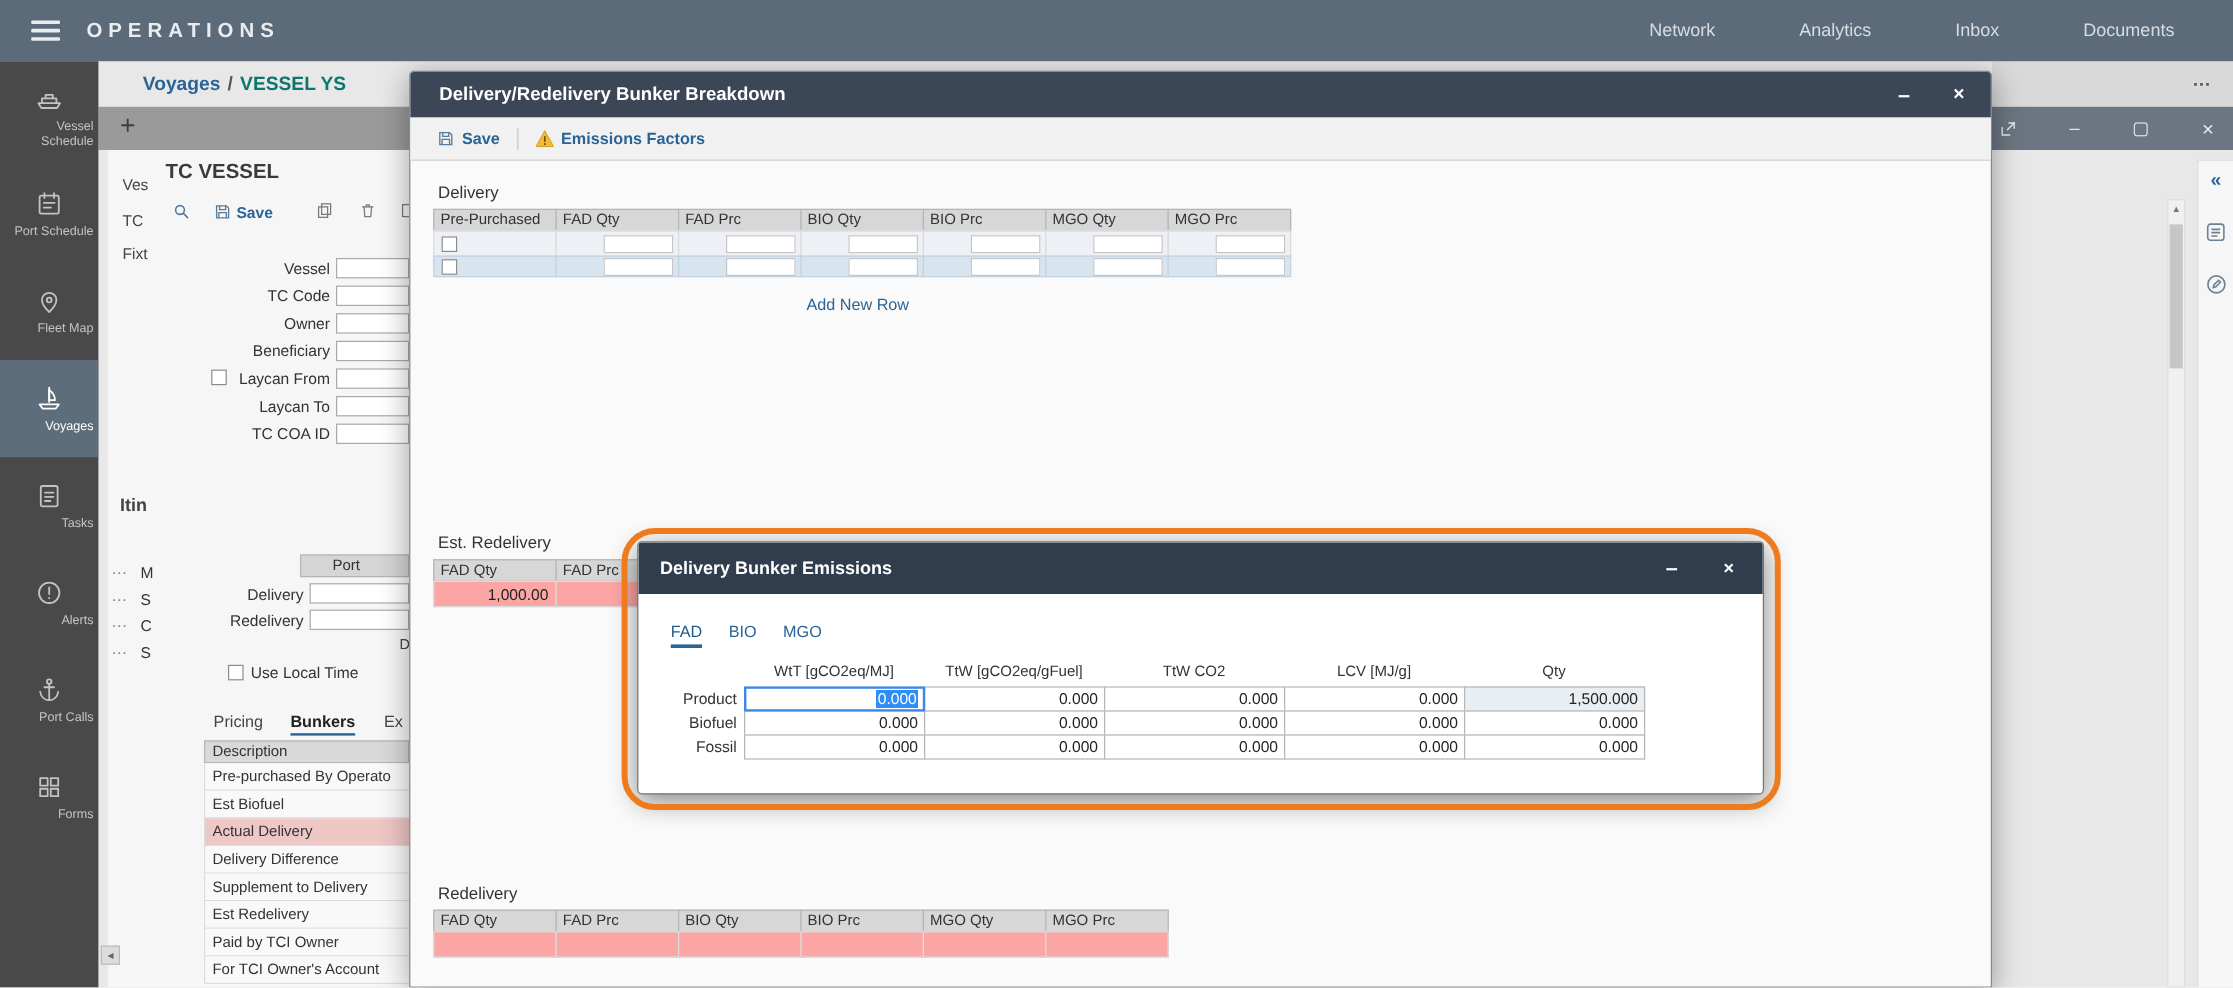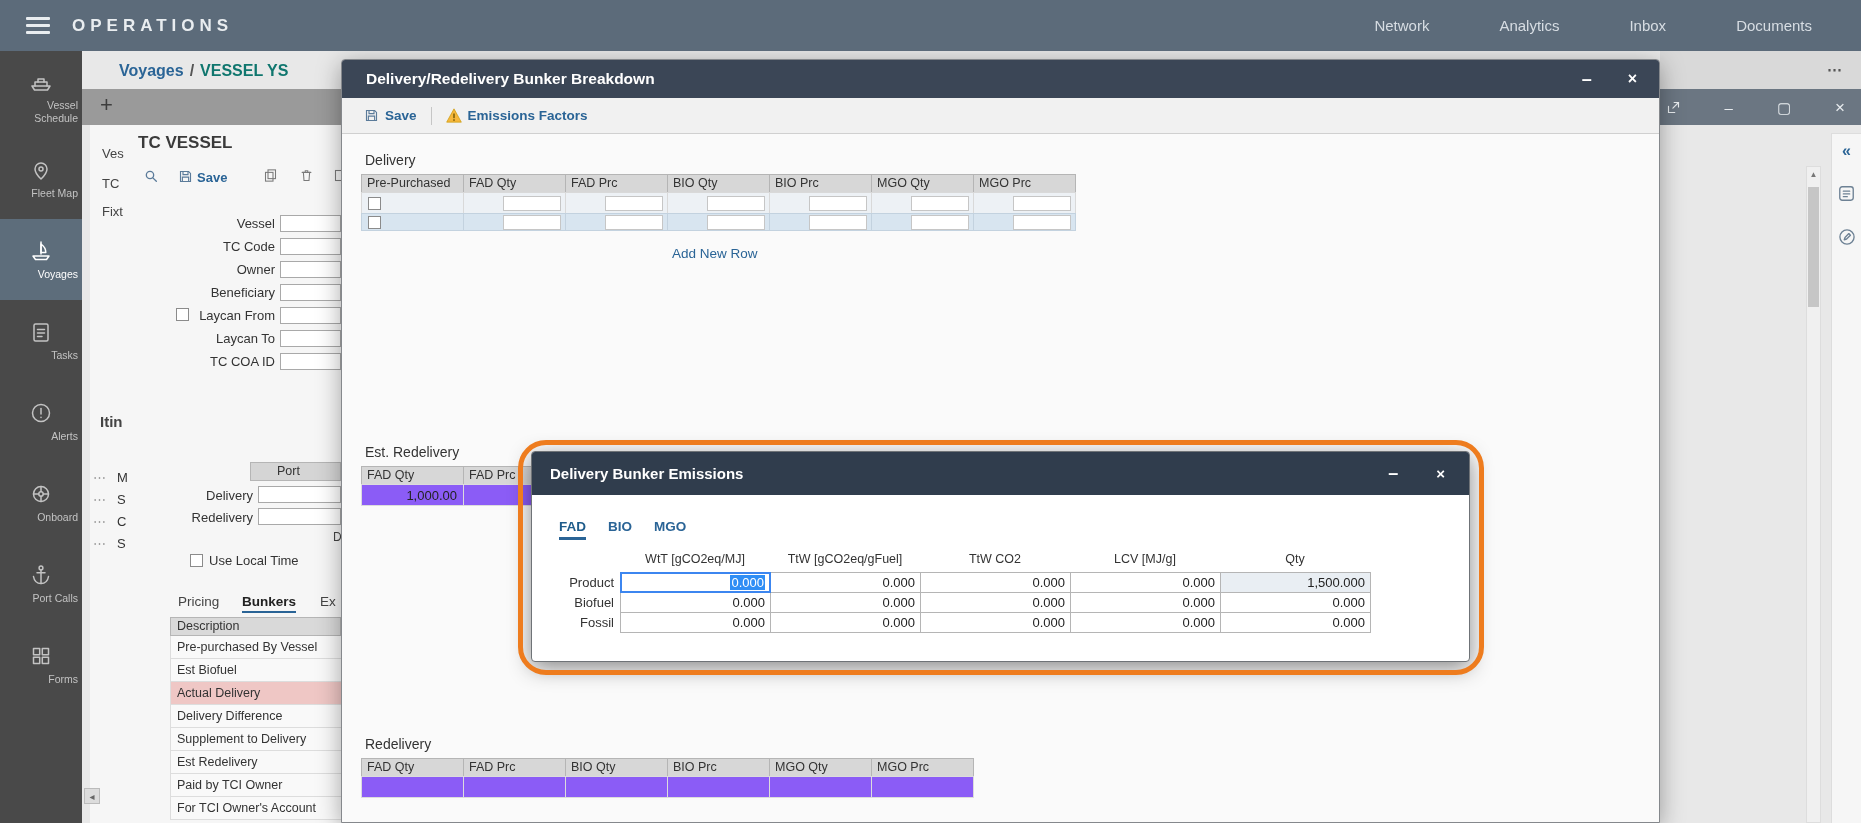--- a/index.html
+++ b/index.html
@@ -80,35 +80,35 @@
 #bm-toolbar .tsep{width:1px;height:18px;background:#c6c6c6;margin:0 14px}
 #bm-body{position:relative;flex:1}
 .sec-label{position:absolute;left:23px;font-size:14px;color:#333}
 .bt-hrow{display:flex}
 .bt-th{width:103px;height:19px;background:#d7d7d7;border:1px solid #b5b5b5;margin-left:-1px;font-size:12.5px;color:#333;padding-left:5px;line-height:17px;white-space:nowrap;overflow:hidden}
 .bt-hrow .bt-th:first-child{margin-left:0}
 .bt-row{display:flex;margin-top:-1px}
 .bt-td{width:103px;border:1px solid #d9d9d9;margin-left:-1px;position:relative}
 .bt-row .bt-td:first-child{margin-left:0}
 .mini-input{position:absolute;right:4px;top:3px;width:58px;height:15px;background:#fff;border:1px solid #c6c6c6}
-.bt-td2{width:103px;height:22px;background:#8b5cf6;border:1px solid #dcdcdc;margin-left:-1px;font-size:13px;color:#222;text-align:right;padding-right:6px;line-height:21px}
+.bt-td2{width:103px;height:22px;background:#fca5a5;border:1px solid #dcdcdc;margin-left:-1px;font-size:13px;color:#222;text-align:right;padding-right:6px;line-height:21px}
 .bt-drow{display:flex;position:absolute}
 .bt-drow .bt-td2:first-child{margin-left:0}
 #add-row{position:absolute;left:330px;top:112px;font-size:13.5px;color:#2a6496;cursor:pointer}
 
 
 #em-dialog{position:absolute;left:531px;top:451px;width:939px;height:211px;z-index:20;background:#fff;border:1px solid #6f7377;border-radius:4px;box-shadow:0 6px 22px rgba(0,0,0,.45);overflow:hidden}
 #em-header{height:43px;background:#303d4d;display:flex;align-items:center;color:#fff}
 #em-header .em-title{font-size:15px;font-weight:bold;margin-left:18px}
 #em-header .spacer{flex:1}
 #em-header .ctl-min{font-size:18px;margin-right:38px}
 #em-header .ctl-close{font-size:15px;margin-right:24px}
 #em-body{position:relative;height:168px}
 #em-tabs{position:absolute;left:27px;top:24px;display:flex;gap:22px}
-.em-tab{font-size:13.5px;font-weight:bold;color:#2a6496;cursor:pointer;padding-bottom:3px}
+.em-tab{font-size:13.5px;font-weight:normal;color:#2a6496;cursor:pointer;padding-bottom:3px}
 .em-tab.active{color:#1f5c8b;border-bottom:3px solid #2a6496}
 #em-table{position:absolute;left:0;top:57px;right:0}
 .em-hrow{display:flex;height:20px;align-items:flex-start}
 .em-collabel{width:88px;flex:0 0 auto}
 .em-th{width:150px;flex:0 0 auto;text-align:center;font-size:12.5px;color:#333;padding-bottom:4px;white-space:nowrap}
 .em-row{display:flex;height:21px}
 .em-row + .em-row{margin-top:-1px}
 .em-rowlabel{width:88px;flex:0 0 auto;text-align:right;padding-right:6px;font-size:13px;color:#333;line-height:21px}
 .em-td{width:151px;height:21px;flex:0 0 auto;background:#fff;border:1px solid #b5b5b5;font-size:13px;color:#222;text-align:right;padding:0 5px;line-height:19px}
 .em-td + .em-td{margin-left:-1px}
@@ -144,20 +144,30 @@
           <path d="M3 16h18l-2.5 4h-13z"></path>
           <path d="M6 16v-4h12v4"></path>
           <path d="M9 12V9h6v3"></path>
         </svg>
       </span>
     <span class="slabel">Vessel Schedule</span>
   </div>
   <div class="side-item">
     <span class="sicon">
         <svg width="24" height="24" viewBox="0 0 24 24">
+          <rect x="4" y="5" width="16" height="15" rx="1.5"></rect>
+          <path d="M8 3v4M16 3v4"></path>
+          <path d="M7.5 11h9M7.5 15h6"></path>
+        </svg>
+      </span>
+    <span class="slabel">Port Schedule</span>
+  </div>
+  <div class="side-item">
+    <span class="sicon">
+        <svg width="24" height="24" viewBox="0 0 24 24">
           <path d="M12 21s-6-5.6-6-10a6 6 0 1 1 12 0c0 4.4-6 10-6 10z"></path>
           <circle cx="12" cy="11" r="2"></circle>
         </svg>
       </span>
     <span class="slabel">Fleet Map</span>
   </div>
   <div class="side-item active">
     <span class="sicon">
         <svg width="24" height="24" viewBox="0 0 24 24">
           <path d="M12 3v12"></path>
@@ -178,30 +188,20 @@
   </div>
   <div class="side-item">
     <span class="sicon">
         <svg width="24" height="24" viewBox="0 0 24 24">
           <circle cx="12" cy="12" r="8.5"></circle>
           <path d="M12 7.5v5.5"></path>
           <path d="M12 16.2v.3"></path>
         </svg>
       </span>
     <span class="slabel">Alerts</span>
-  </div>
-  <div class="side-item">
-    <span class="sicon">
-        <svg width="24" height="24" viewBox="0 0 24 24">
-          <circle cx="12" cy="12" r="7.5"></circle>
-          <circle cx="12" cy="12" r="2.2"></circle>
-          <path d="M12 4.5v5M12 14.5v5M4.5 12h5M14.5 12h5"></path>
-        </svg>
-      </span>
-    <span class="slabel">Onboard</span>
   </div>
   <div class="side-item">
     <span class="sicon">
         <svg width="24" height="24" viewBox="0 0 24 24">
           <circle cx="12" cy="5" r="1.9"></circle>
           <path d="M12 7v13.5"></path>
           <path d="M8 9.7h8"></path>
           <path d="M4.5 13.5c.7 4.3 3.7 7 7.5 7s6.8-2.7 7.5-7"></path>
         </svg>
       </span>
@@ -335,21 +335,21 @@
   <span class="frag" style="left:243px;top:405px;font-size:12px">D</span>
 
   <span class="cb" style="position:absolute;left:100px;top:429px"></span>
   <span id="ult-label">Use Local Time</span>
 
   <span class="tc-tab" style="left:88px">Pricing</span>
   <span class="tc-tab active" style="left:152px">Bunkers</span>
   <span class="tc-tab" style="left:230px">Ex</span>
 
   <div id="desc-hdr">Description</div>
-  <div class="desc-row" style="top:511px">Pre-purchased By Vessel</div>
+  <div class="desc-row" style="top:511px">Pre-purchased By Operato</div>
   <div class="desc-row" style="top:534px">Est Biofuel</div>
   <div class="desc-row pink" style="top:557px">Actual Delivery</div>
   <div class="desc-row" style="top:580px">Delivery Difference</div>
   <div class="desc-row" style="top:603px">Supplement to Delivery</div>
   <div class="desc-row" style="top:626px">Est Redelivery</div>
   <div class="desc-row" style="top:649px">Paid by TCI Owner</div>
   <div class="desc-row" style="top:672px">For TCI Owner's Account</div>
 </div>
 <div id="hscroll-left">◂</div>
 

